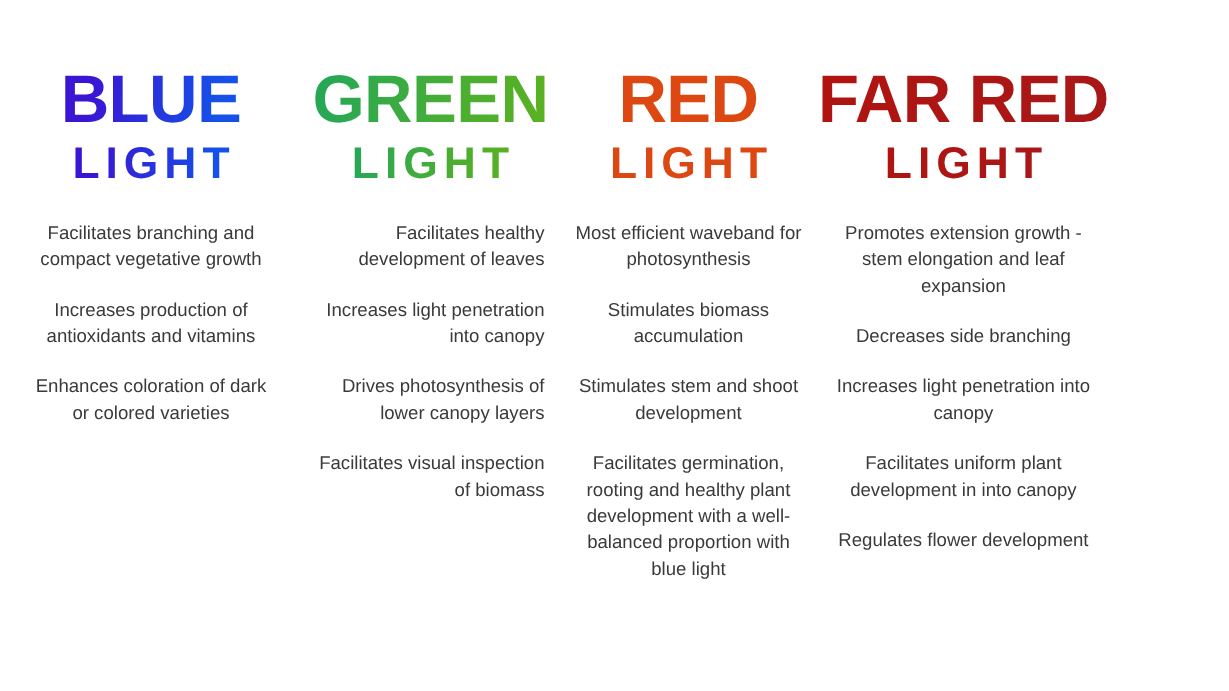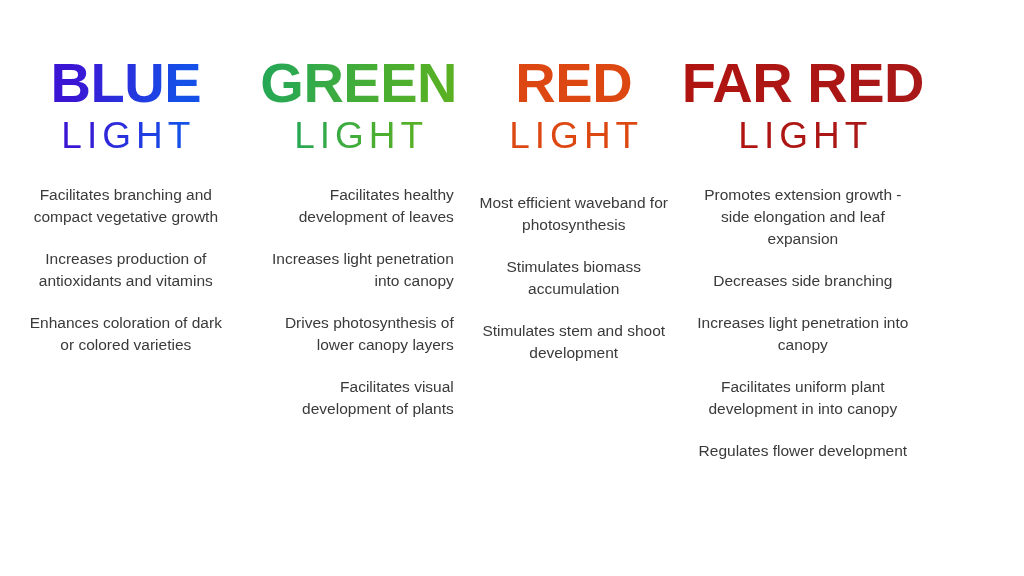--- a/index.html
+++ b/index.html
@@ -42,21 +42,21 @@
     line-height:1.0;
     letter-spacing:-0.5px;
     white-space:nowrap;
     -webkit-background-clip:text;
     background-clip:text;
     -webkit-text-fill-color:transparent;
     color:transparent;
   }
   .heading-sub {
     font-size:37px;
-    font-weight:normal;
+    font-weight:bold;
     line-height:1.15;
     letter-spacing:5px;
     padding-left:5px;
     margin-top:4px;
     white-space:nowrap;
     -webkit-background-clip:text;
     background-clip:text;
     -webkit-text-fill-color:transparent;
     color:transparent;
   }
@@ -76,21 +76,21 @@
     font-size:15.5px;
     line-height:1.42;
     color:#3A3A3A;
     margin-bottom:20px;
     max-width:100%;
   }
   .bullet:last-child { margin-bottom:0; }
 
   .col-blue   .bullets { padding:0 22px; }
   .col-green  .bullets { padding:0 12px; }
-  .col-red    .bullets { padding:0 8px;margin-top:8px; }
+  .col-red    .bullets { padding:0 8px; }
   .col-farred .bullets { padding:0 8px; }
 </style>
 </head>
 <body>
 
 <div class="infographic">
 
   <div class="column col-blue">
     <div class="heading-block">
       <div class="heading-main grad-blue">BLUE</div>
@@ -105,43 +105,44 @@
 
   <div class="column col-green">
     <div class="heading-block">
       <div class="heading-main grad-green">GREEN</div>
       <div class="heading-sub grad-green">LIGHT</div>
     </div>
     <div class="bullets">
       <div class="bullet">Facilitates healthy development of leaves</div>
       <div class="bullet">Increases light penetration into canopy</div>
       <div class="bullet">Drives photosynthesis of lower canopy layers</div>
-      <div class="bullet">Facilitates visual development of plants</div>
+      <div class="bullet">Facilitates visual inspection of biomass</div>
     </div>
   </div>
 
   <div class="column col-red">
     <div class="heading-block">
       <div class="heading-main grad-red">RED</div>
       <div class="heading-sub grad-red">LIGHT</div>
     </div>
     <div class="bullets">
       <div class="bullet">Most efficient waveband for photosynthesis</div>
       <div class="bullet">Stimulates biomass accumulation</div>
       <div class="bullet">Stimulates stem and shoot development</div>
+      <div class="bullet">Facilitates germination, rooting and healthy plant development with a well-balanced proportion with blue light</div>
     </div>
   </div>
 
   <div class="column col-farred">
     <div class="heading-block">
       <div class="heading-main grad-farred">FAR RED</div>
       <div class="heading-sub grad-farred">LIGHT</div>
     </div>
     <div class="bullets">
-      <div class="bullet">Promotes extension growth - side elongation and leaf expansion</div>
+      <div class="bullet">Promotes extension growth - stem elongation and leaf expansion</div>
       <div class="bullet">Decreases side branching</div>
       <div class="bullet">Increases light penetration into canopy</div>
       <div class="bullet">Facilitates uniform plant development in into canopy</div>
       <div class="bullet">Regulates flower development</div>
     </div>
   </div>
 
 </div>
 
 </body></html>

